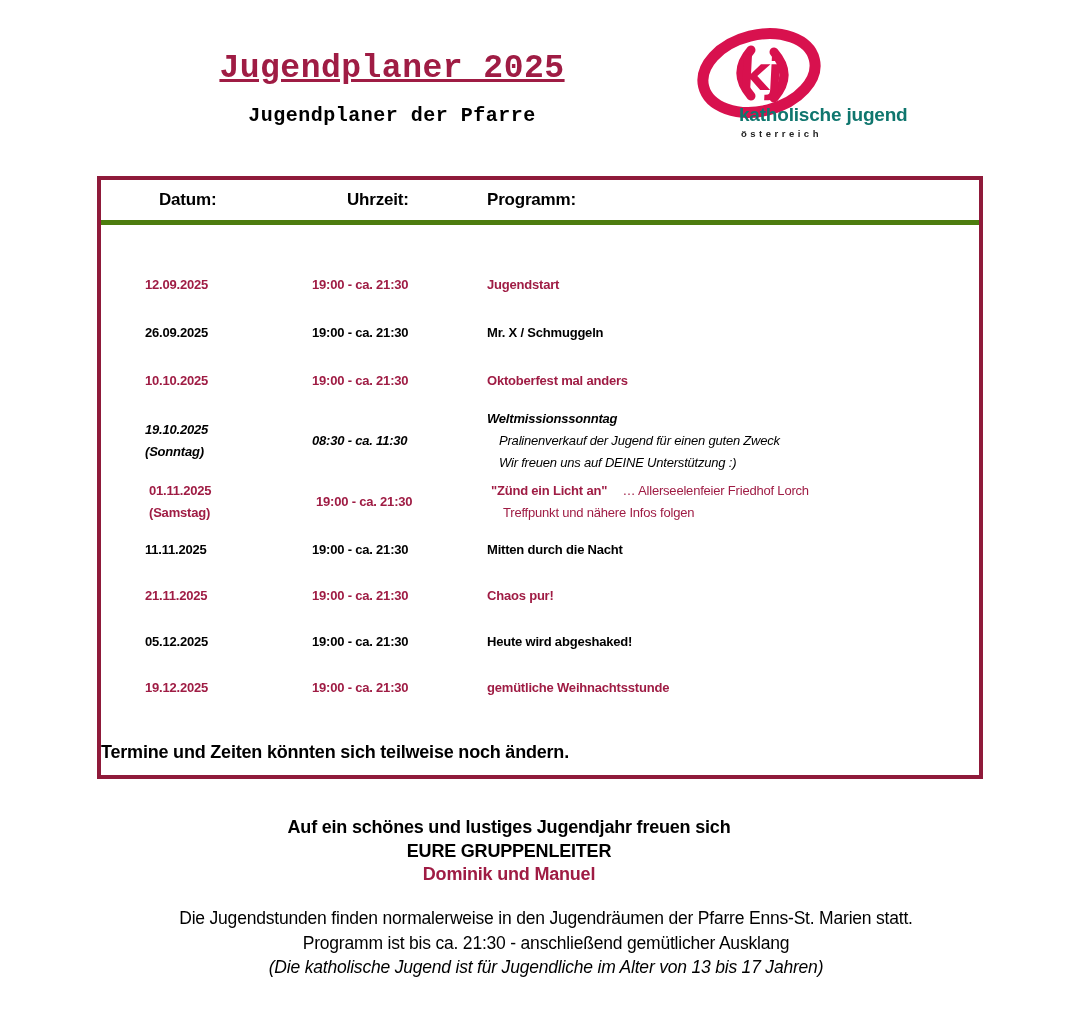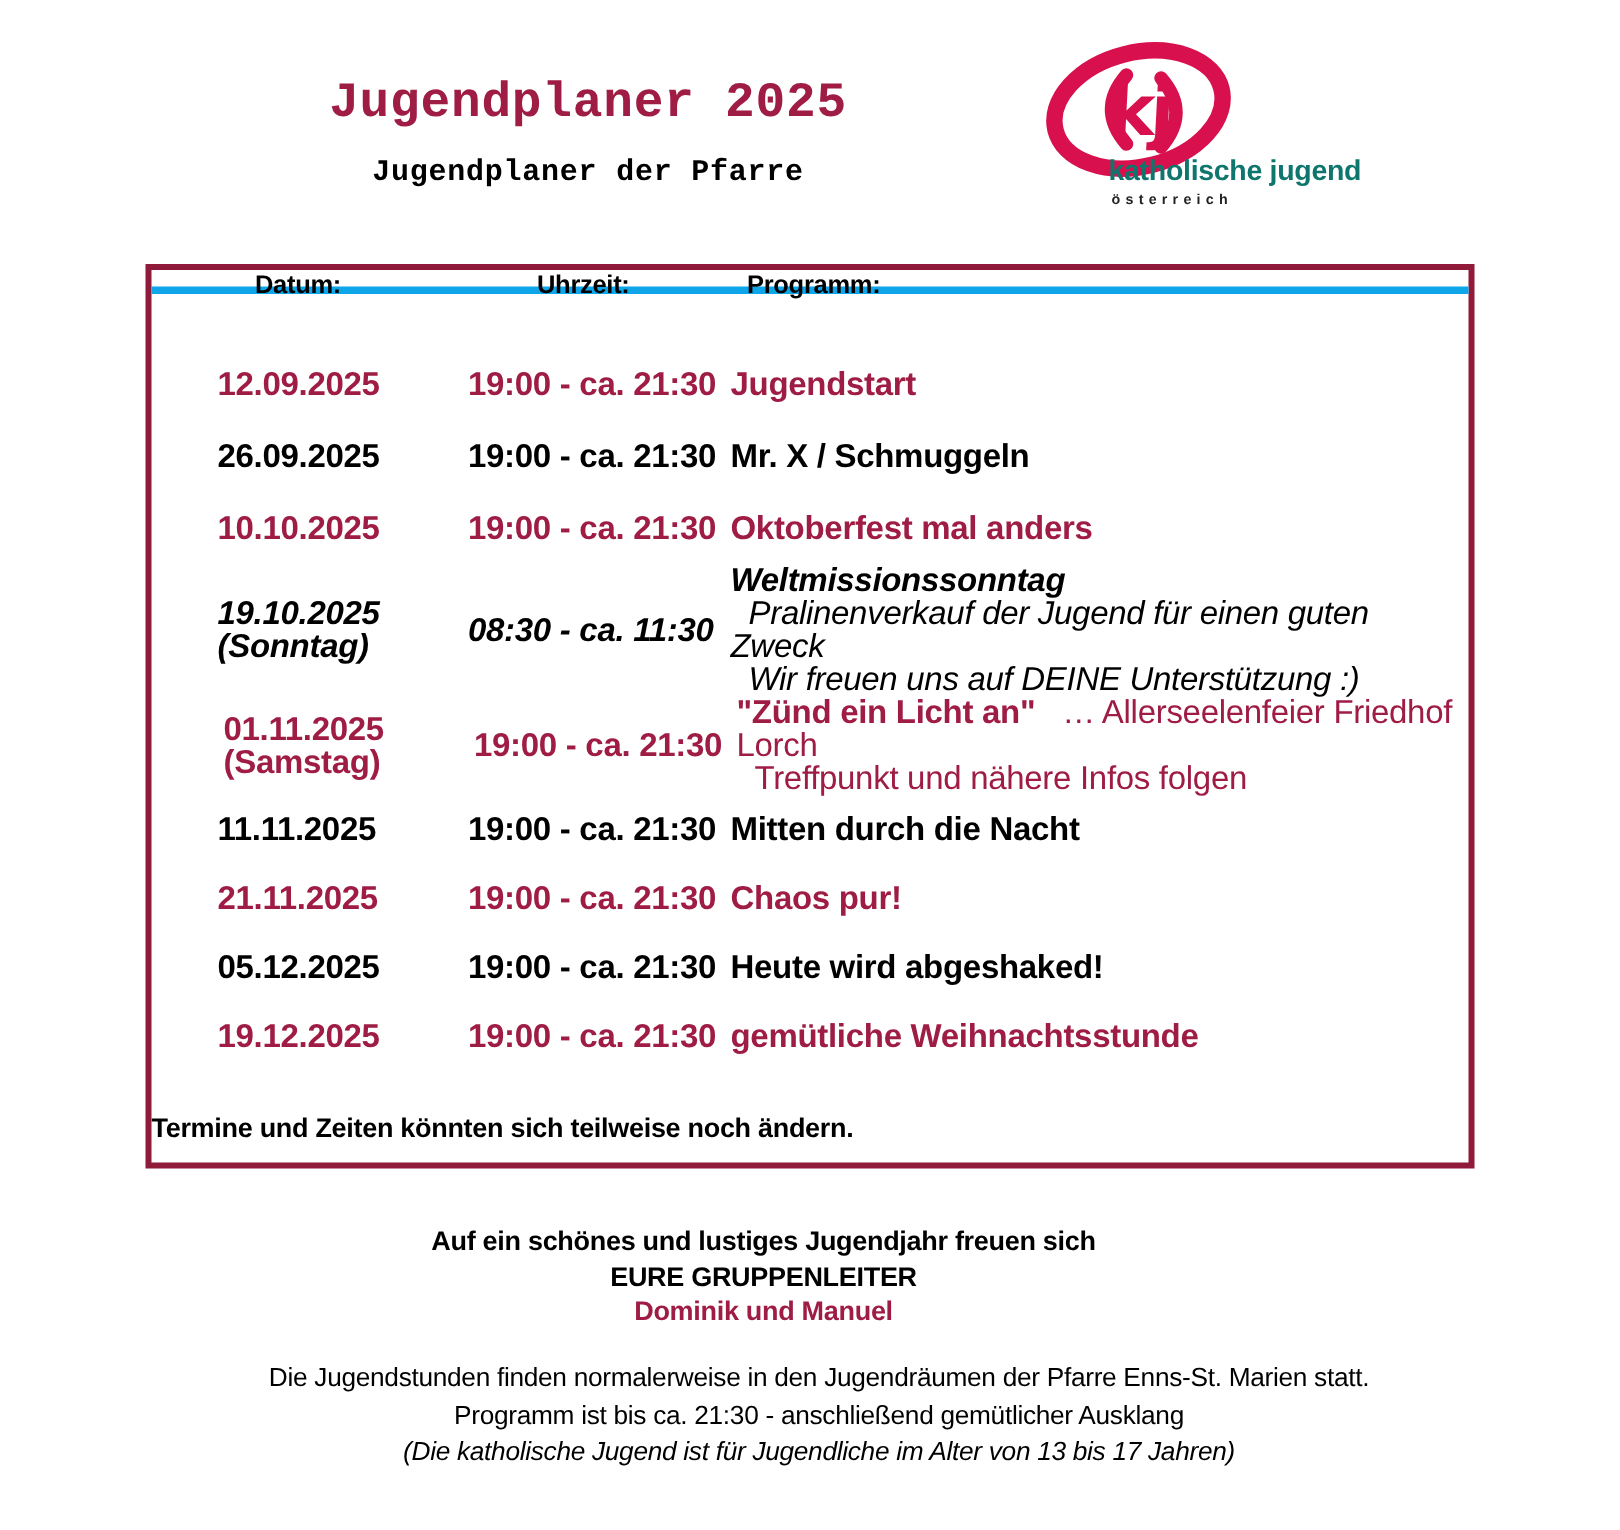--- a/index.html
+++ b/index.html
@@ -17,21 +17,21 @@
     font-family:"Liberation Sans",sans-serif;
     color:var(--ink);
     overflow:hidden;
   }
 
   
   .doc-title{
     position:absolute;left:392px;top:50px;transform:translateX(-50%);
     font-family:"Liberation Mono","DejaVu Sans Mono",monospace;
     font-weight:bold;font-size:33px;letter-spacing:.5px;
-    color:var(--accent);white-space:nowrap;
+    color:var(--accent);white-space:nowrap;text-decoration:underline;
   }
   .doc-subtitle{
     position:absolute;left:392px;top:104px;transform:translateX(-50%);
     font-family:"Liberation Mono","DejaVu Sans Mono",monospace;
     font-weight:bold;font-size:20px;letter-spacing:.5px;
     color:var(--ink);white-space:nowrap;
   }
   .logo{position:absolute;left:695px;top:24px;width:230px;height:125px;}
   .logo svg{position:absolute;left:0;top:2px;}
   .logo-name{
@@ -46,31 +46,31 @@
   }
 
   
   .planner-box{
     position:absolute;left:97px;top:176px;width:886px;height:603px;
     border:4px solid var(--border);
     background:#fff;
   }
   .thead{
     display:grid;grid-template-columns:167px 175px 1fr;
-    padding-left:55px;height:16px;align-items:center;
-    border-bottom:5px solid #0ea5e9;
+    padding-left:44px;height:45px;align-items:center;
+    border-bottom:5px solid #4d7c0f;
     font-weight:bold;font-size:17px;letter-spacing:-.2px;
   }
   .thead .h-date{padding-left:14px;}
   .thead .h-time{padding-left:35px;}
   .tbody{padding-top:36px;}
   .row{
     display:grid;grid-template-columns:167px 175px 1fr;
     padding-left:44px;align-items:center;
-    font-size:22px;letter-spacing:-.2px;
+    font-size:13px;letter-spacing:-.2px;
   }
   .row{min-height:48px;}
   .row:nth-child(4){min-height:72px;}
   .row:nth-child(5){min-height:50px;padding-left:48px;}
   .row:nth-child(n+6){min-height:46px;}
   .row.red{color:var(--accent);}
   .row.black{color:var(--ink);}
   .row.italic{font-style:italic;}
   .cell{line-height:22px;}
   .cell.date,.cell.time{font-weight:bold;}

